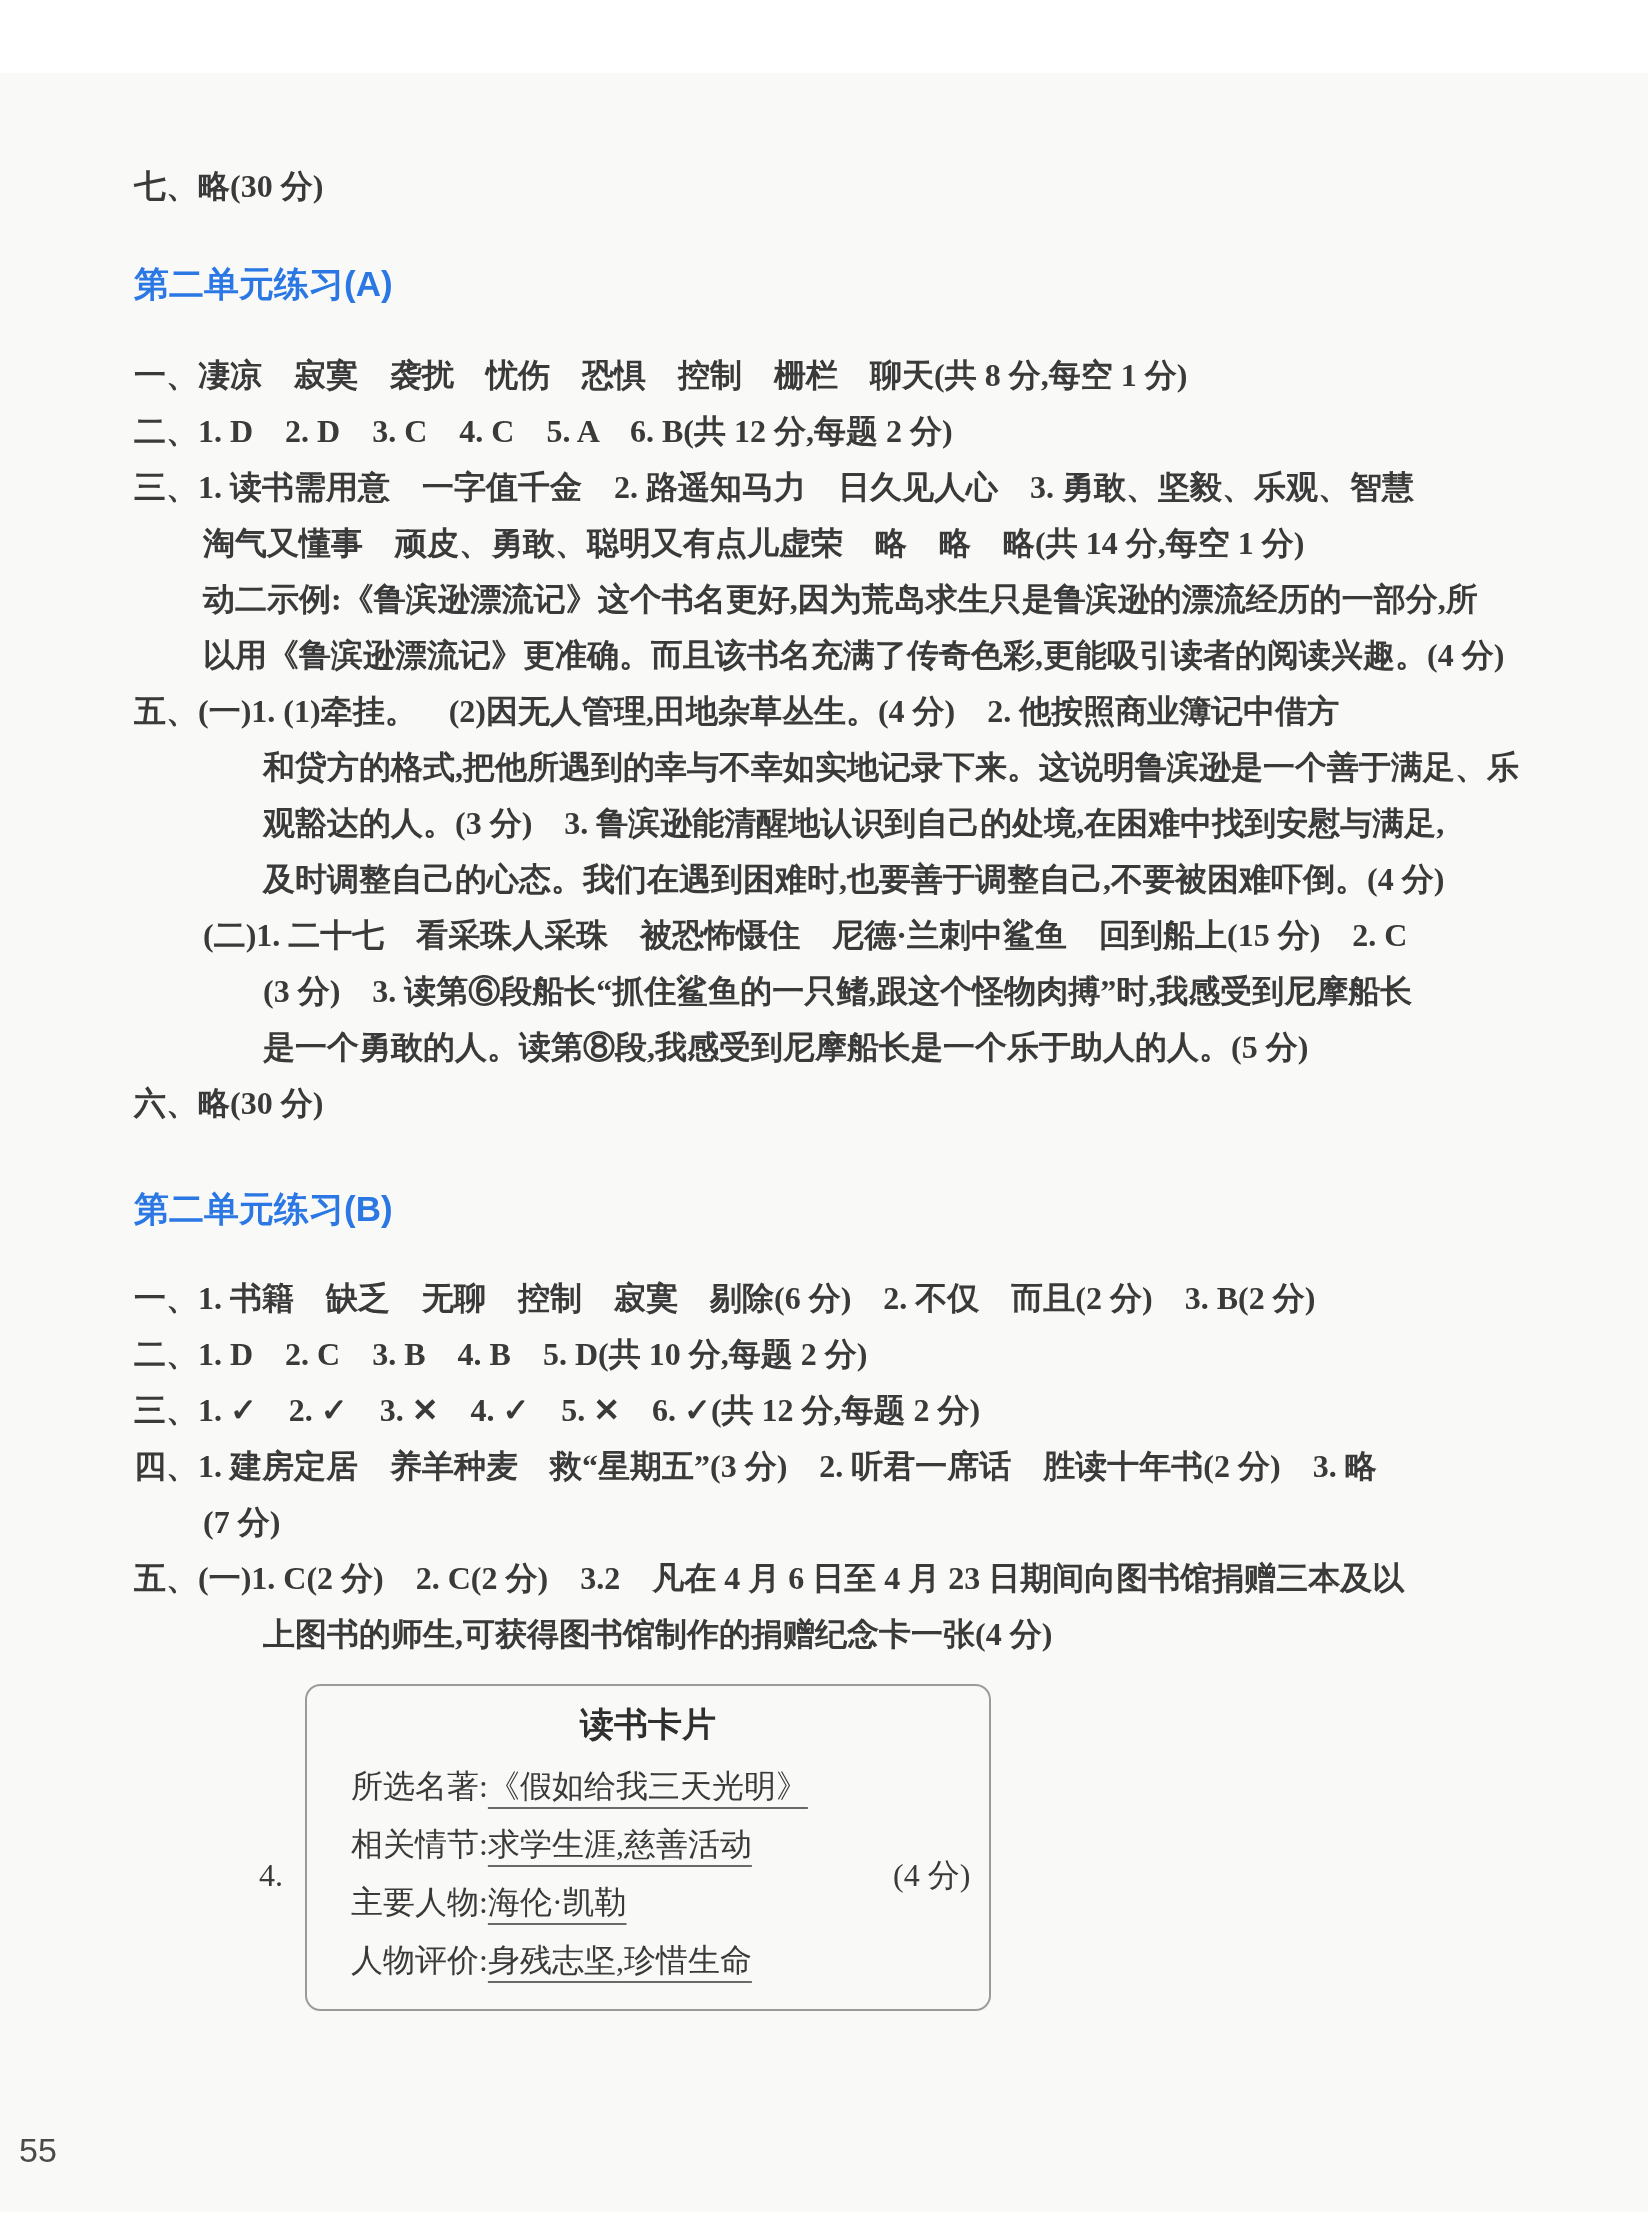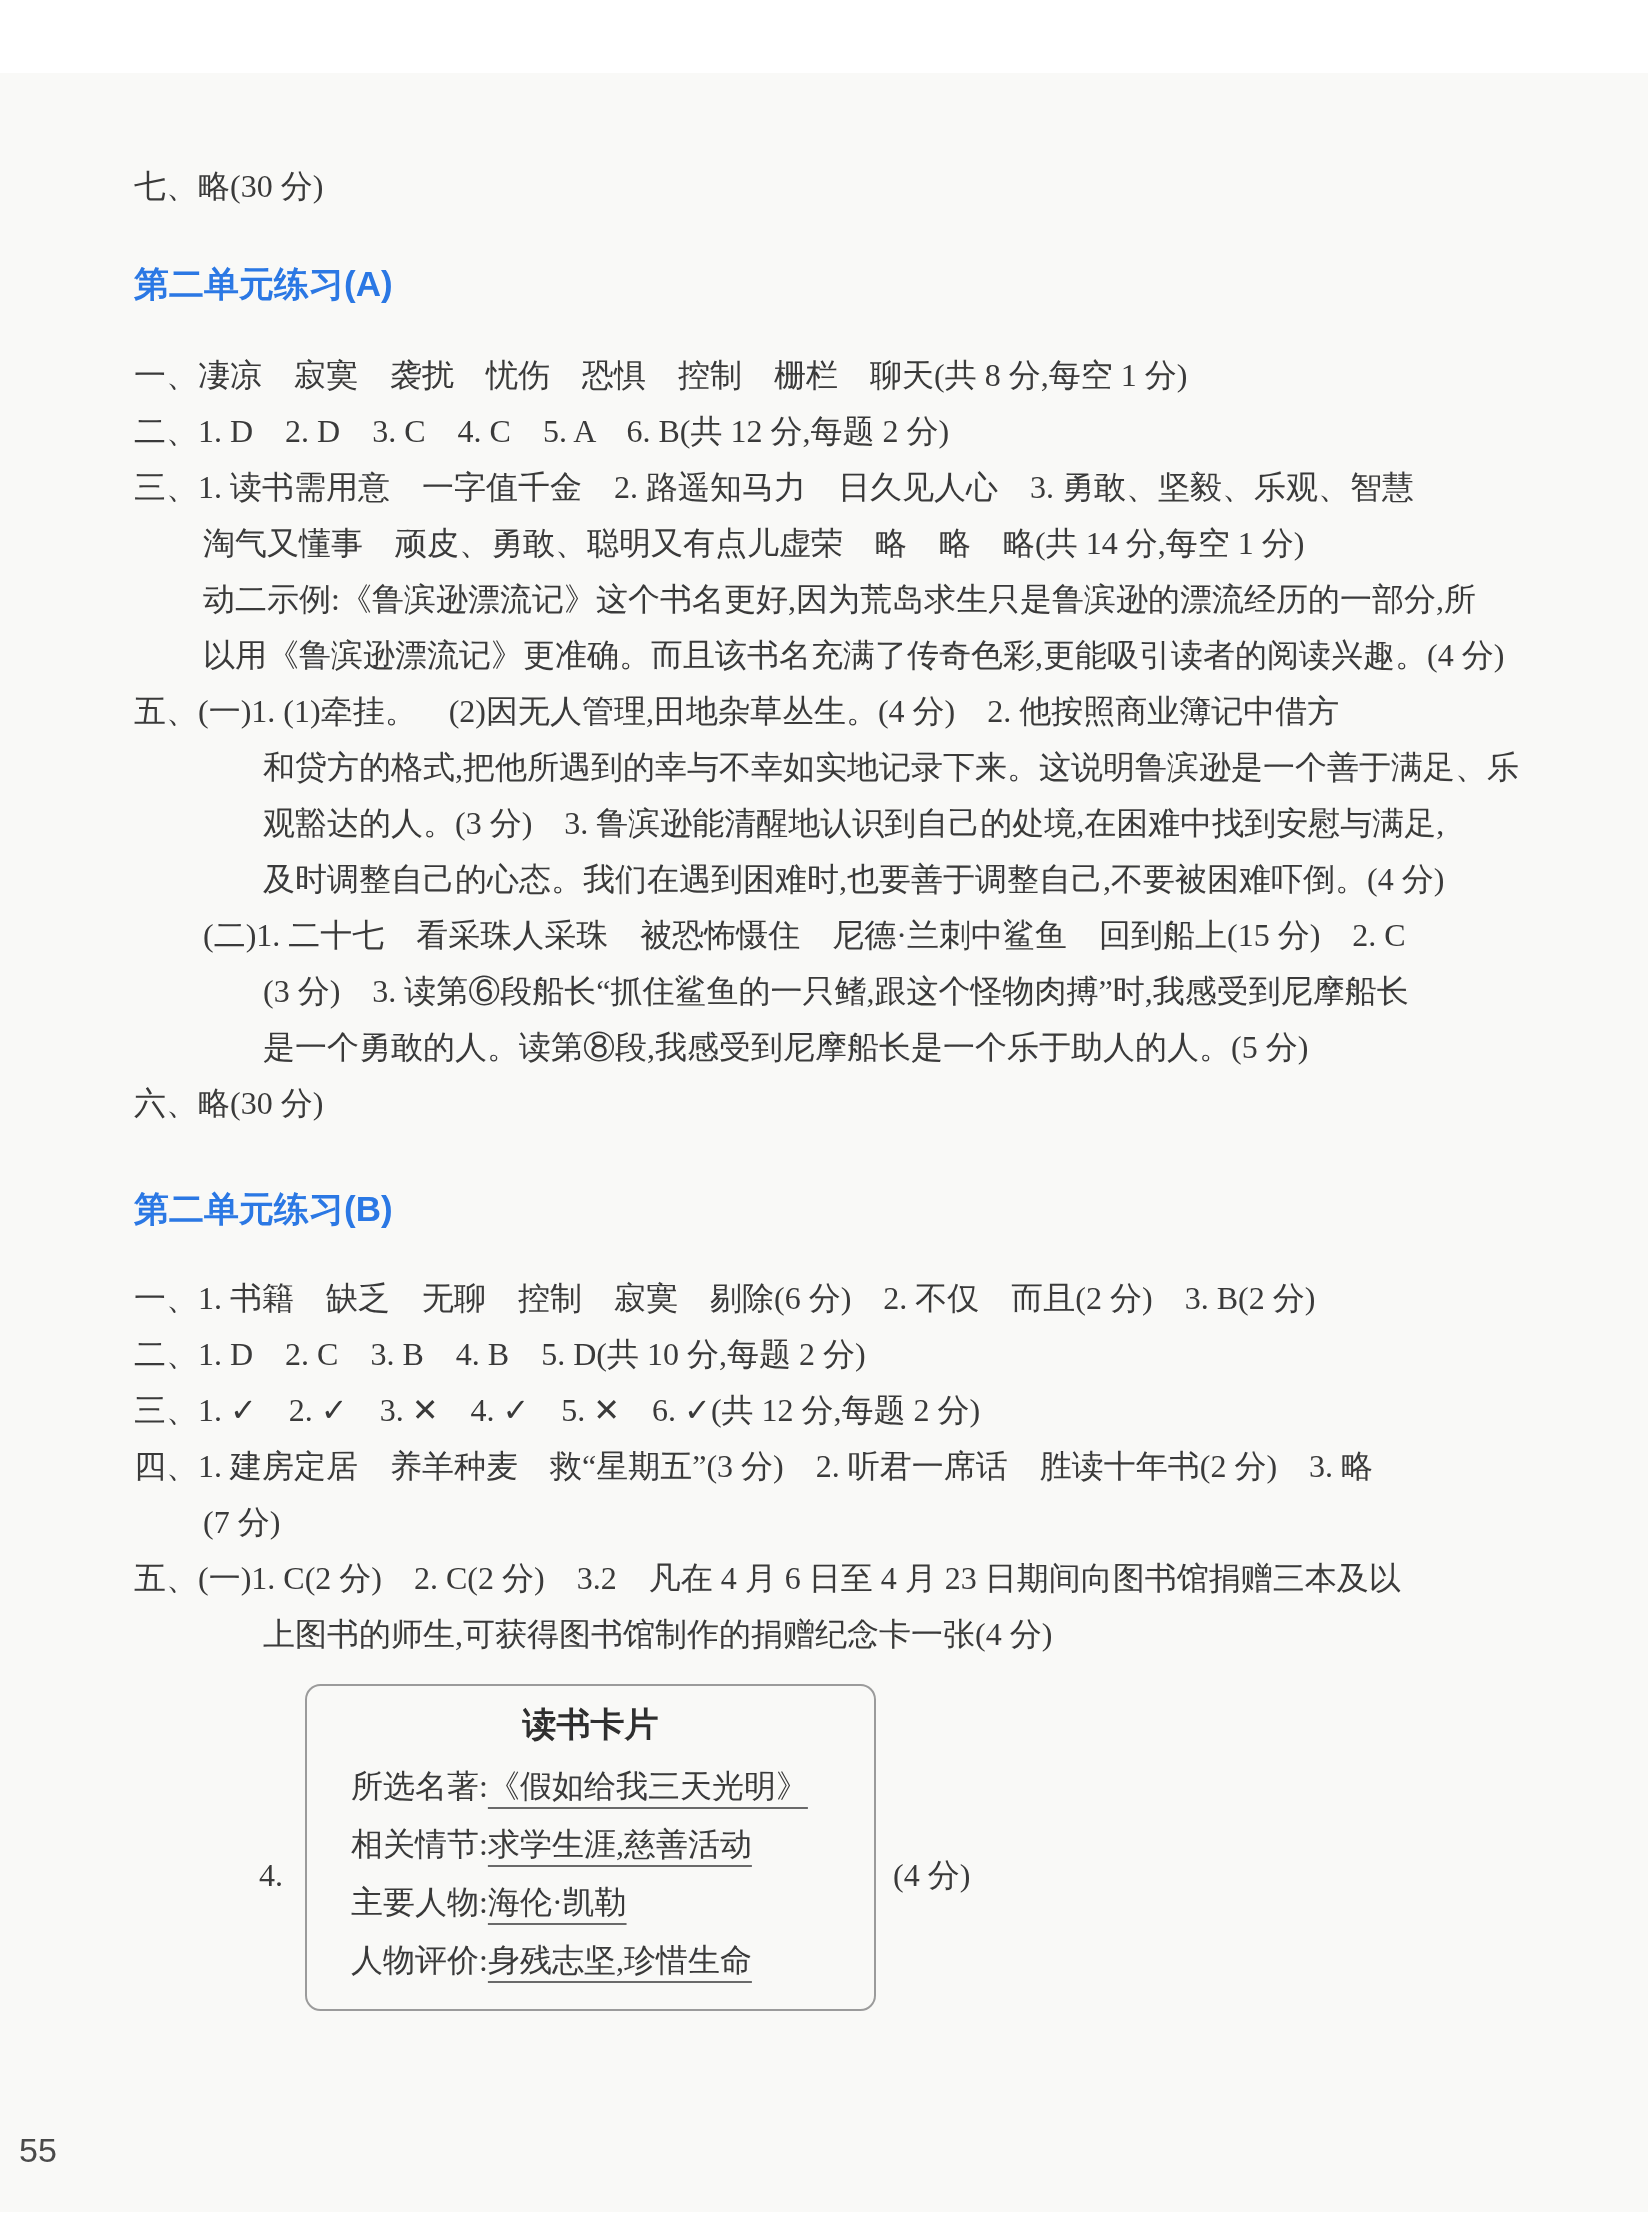--- a/index.html
+++ b/index.html
@@ -13,35 +13,35 @@
       #ffffff 0px,#ffffff 73px,
       #f9f9f7 73px,#f9f9f7 2212px,
       #ffffff 2212px,#ffffff 2239px);
     color:var(--ink,#3a3a3a);
   }
   .content{
     box-sizing:border-box;
     padding:158px 144px 0 134px;
     font-size:32px;line-height:56px;
   }
-  .line{white-space:pre;}
+  .line{white-space:pre;font-weight:bold;}
   .i1{margin-left:69px;}
   .i2{margin-left:129px;}
   .section-title{
     font-family:"Liberation Sans","DejaVu Sans",sans-serif;
     font-weight:bold;font-size:35px;line-height:56px;
     color:var(--accent,#2b78e4);
     text-align:left;
     margin:42px 0 35px 0;
   }
   .title-b{margin-top:50px;margin-bottom:33px;}
   
   .q4-row{position:relative;margin-top:22px;height:338px;}
   .reading-card{
-    box-sizing:border-box;margin-left:171px;width:571px;height:327px;
+    box-sizing:border-box;margin-left:171px;width:686px;height:327px;
     border:2.9px solid #9b9b9b;border-radius:15.4px;
     padding:13.4px 19px 0 44px;background:transparent;
   }
   .card-title{
     font-family:"Liberation Sans","DejaVu Sans",sans-serif;
     font-weight:bold;font-size:34px;line-height:50px;
     text-align:center;margin:0 25px 7.7px 0;color:#2f2f2f;
   }
   .card-line{white-space:pre;font-size:32px;line-height:58px;}
   .card-value{

